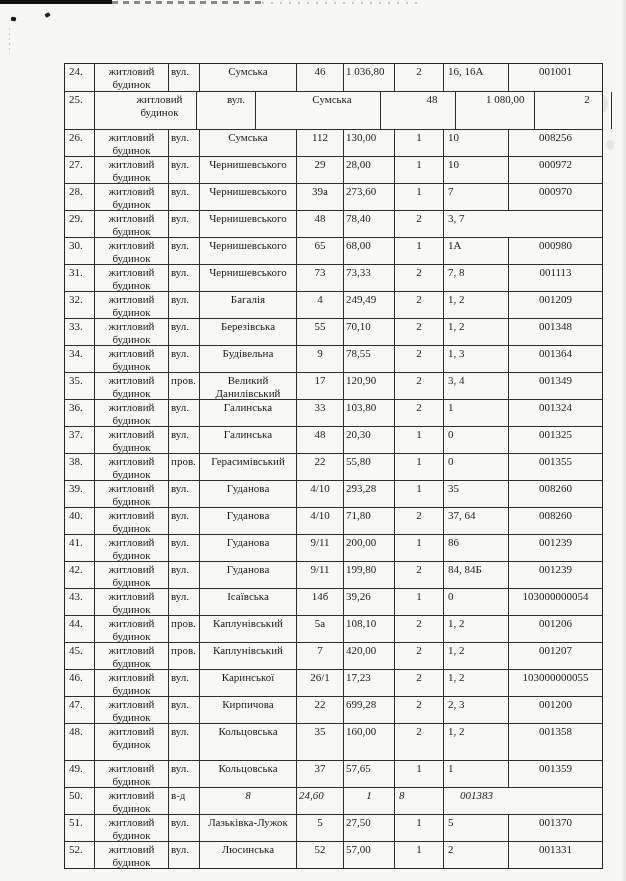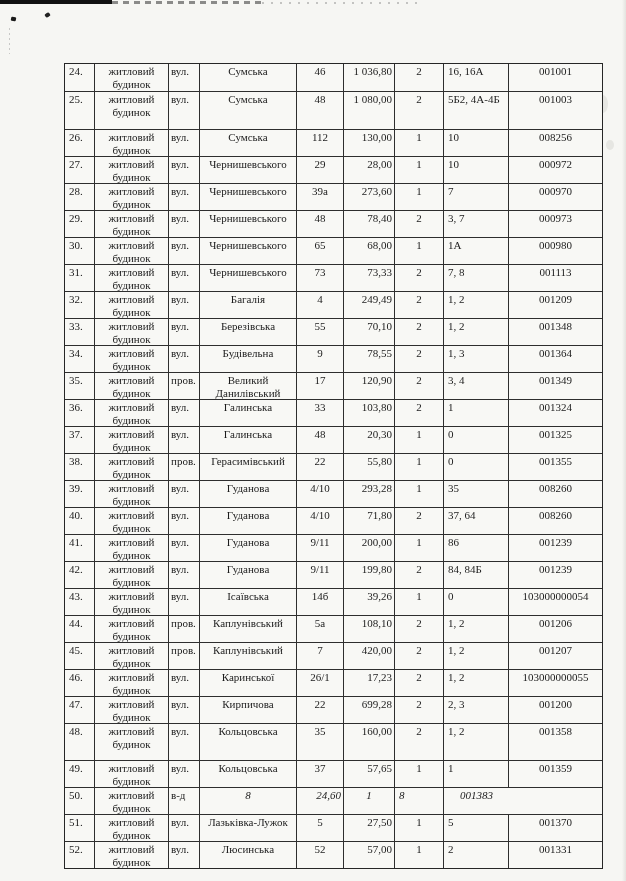--- a/index.html
+++ b/index.html
@@ -39,36 +39,36 @@
   }
   .row{
     display:grid;
     grid-template-columns:30px 74px 31px 97px 47px 51px 49px 65px 1fr;
     border-bottom:1px solid #2e2e2e;
     min-height:25px;
     box-sizing:border-box;
   }
   .row:last-child{border-bottom:none;}
   .row:nth-child(1){min-height:28px;}
-  .row:nth-child(2){min-height:38px;}
+  .row:nth-child(2){min-height:38px;gap:28px;}
   .row:nth-child(25){min-height:37px;}
   .c{
     border-right:1px solid #2e2e2e;
     padding:1px 2px 0 2px;
     font-size:11px;line-height:12.5px;
     box-sizing:border-box;
     overflow:hidden;
   }
   .c:last-child{border-right:none;}
   .c-num{padding-left:4px;}
   .c-object{text-align:center;}
   .c-prefix{padding-left:2px;}
   .c-street{text-align:center;}
   .c-building{text-align:center;}
-  .c-area{text-align:right;}
+  .c-area{text-align:left;}
   .c-units{text-align:center;}
   .c-apartments{padding-left:4px;}
   .c-code{text-align:center;}
   .row.italic > .c:nth-child(n+4){font-style:italic;}
 </style>
 </head>
 <body>
 
 <div class="page">
 
@@ -142,21 +142,20 @@
   </div>
       <div class="row">
     <div class="c c-num">29.</div>
     <div class="c c-object">житловий будинок</div>
     <div class="c c-prefix">вул.</div>
     <div class="c c-street">Чернишевського</div>
     <div class="c c-building">48</div>
     <div class="c c-area">78,40</div>
     <div class="c c-units">2</div>
     <div class="c c-apartments">3, 7</div>
-    <div class="c c-code">000973</div>
   </div>
       <div class="row">
     <div class="c c-num">30.</div>
     <div class="c c-object">житловий будинок</div>
     <div class="c c-prefix">вул.</div>
     <div class="c c-street">Чернишевського</div>
     <div class="c c-building">65</div>
     <div class="c c-area">68,00</div>
     <div class="c c-units">1</div>
     <div class="c c-apartments">1А</div>

